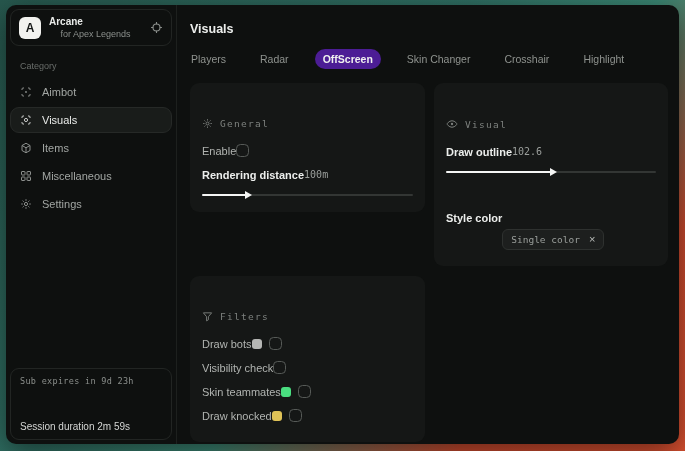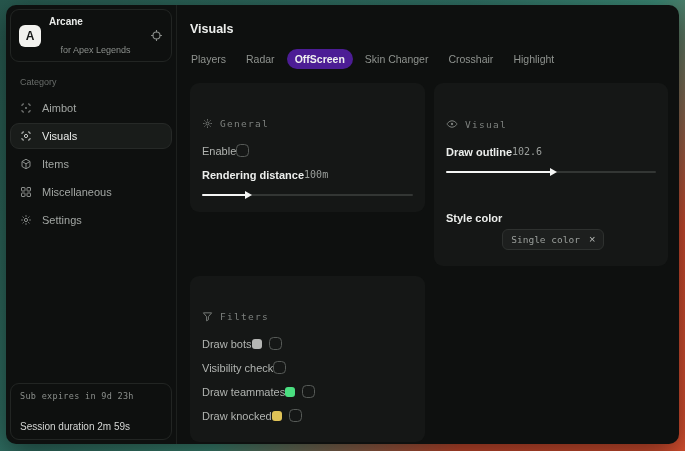--- a/index.html
+++ b/index.html
@@ -20,43 +20,43 @@
   }
   .side-header {
     border:1px solid #222523; border-radius:9px; padding:6px 8px;
     display:flex; align-items:center; gap:8px;
   }
   .logo {
     width:22px; height:22px; background:#f2f2ef; border-radius:6px;
     display:flex; align-items:center; justify-content:center;
     color:#171918; font-weight:bold; font-size:12px;
   }
-  .app-titles { display:flex; flex-direction:column; gap:18px; flex:1; }
+  .app-titles { display:flex; flex-direction:column; gap:2px; flex:1; }
   .app-name { font-size:10px; font-weight:bold; color:#e9ebe9; }
   .app-sub { font-size:9px; color:#8b8f8c;text-align:center; }
   .pin-btn { color:#8b8f8c; display:flex; cursor:pointer; }
   .category { font-size:9px; color:#696d6a; margin:15px 10px 8px; }
   .nav { display:flex; flex-direction:column; gap:2px; }
   .nav-item {
     display:flex; align-items:center; gap:10px; padding:6px 9px;
     border:1px solid transparent; border-radius:9px;
     color:#a2a6a3; font-size:11px; cursor:pointer;
   }
   .nav-item.selected { background:#191c1a; border-color:#262927; color:#e9ebe9; }
   .nav-item .ico { display:flex; color:inherit; opacity:.85; }
   .side-footer {
     margin-top:auto; border:1px solid #222523; border-radius:9px;
     padding:7px 9px; display:flex; flex-direction:column; gap:20px;
   }
   .sub-expires { font-family:"DejaVu Sans Mono", monospace; font-size:8.5px; color:#8b8f8c; letter-spacing:.3px; }
-  .session { font-size:10px; color:#d4d6d4; }
+  .session { font-size:10px; color:#d4d6d4;margin-top:15px; }
   
   .main { flex:1; padding:17px 12px 0 13px; display:flex; flex-direction:column; }
   .page-title { font-size:12.5px; font-weight:bold; color:#eceeec; margin-bottom:13px; }
-  .tabs { display:flex; align-items:center; gap:4px; margin-left:-7px; margin-bottom:14px; }
+  .tabs { display:flex; align-items:center; gap:18px; margin-left:-7px; margin-bottom:14px; }
   .tab {
     padding:4px 8px; border-radius:20px; font-size:10.5px; color:#8f938f; cursor:pointer; white-space:nowrap;
   }
   .tab.selected { background:#4c1d95; color:#f0f1f0; font-weight:bold; }
   .panels { display:grid; grid-template-columns:235px 234px; gap:10px 9px; align-items:start; }
   .panel { background:#151716; border-radius:9px; padding:11px 12px 13px; }
   .panel-head {
     display:flex; align-items:center; gap:7px; margin-bottom:11px;
     color:#7d817e; font-family:"DejaVu Sans Mono", monospace; font-size:9.5px; letter-spacing:1.3px;margin-top:24px;
   }
@@ -242,21 +242,21 @@
           <span class="rt-group">
             <span class="swatch" style="background: rgb(181, 182, 180);"></span>
             <span class="checkbox"></span>
           </span>
         </div>
         <div class="row">
           <span class="lbl">Visibility check</span>
           <span class="checkbox"></span>
         </div>
         <div class="row">
-          <span class="lbl">Draw teammates</span>
+          <span class="lbl">Skin teammates</span>
           <span class="rt-group">
             <span class="swatch" style="background: rgb(74, 222, 128);"></span>
             <span class="checkbox"></span>
           </span>
         </div>
         <div class="row">
           <span class="lbl">Draw knocked</span>
           <span class="rt-group">
             <span class="swatch" style="background: rgb(223, 194, 87);"></span>
             <span class="checkbox"></span>

